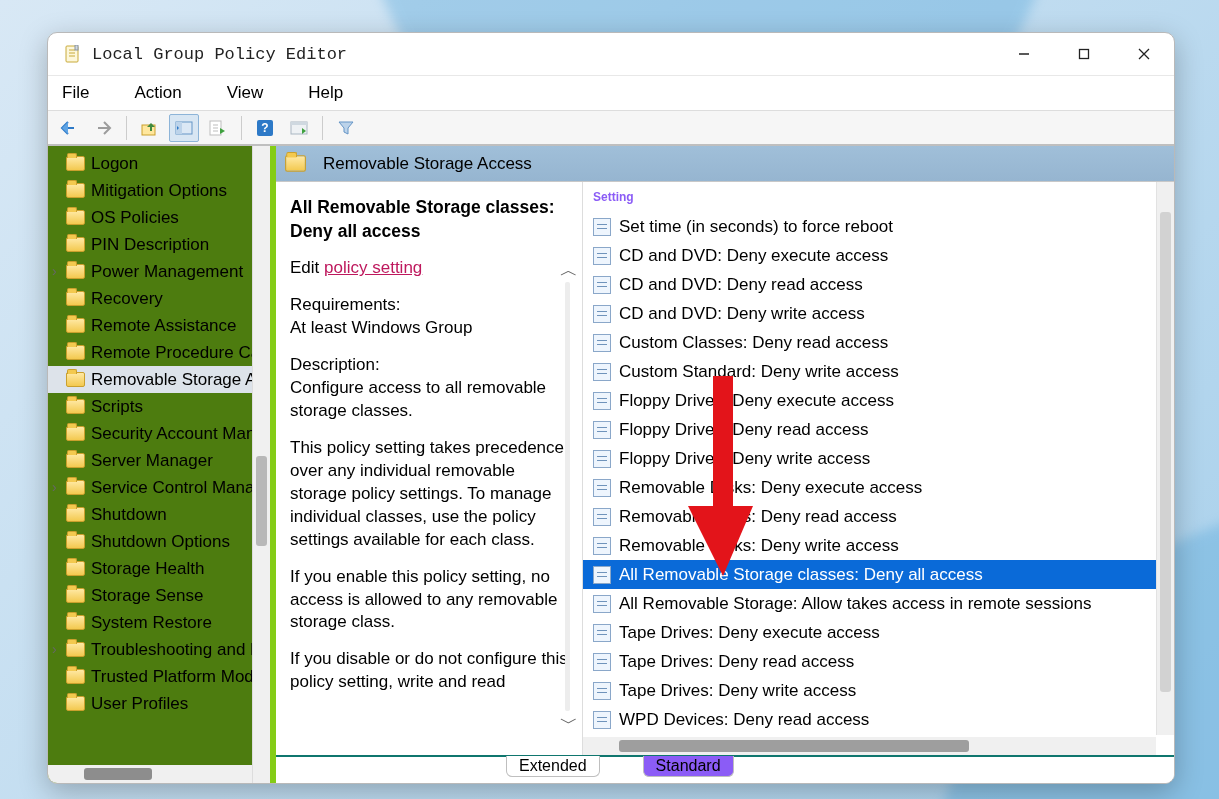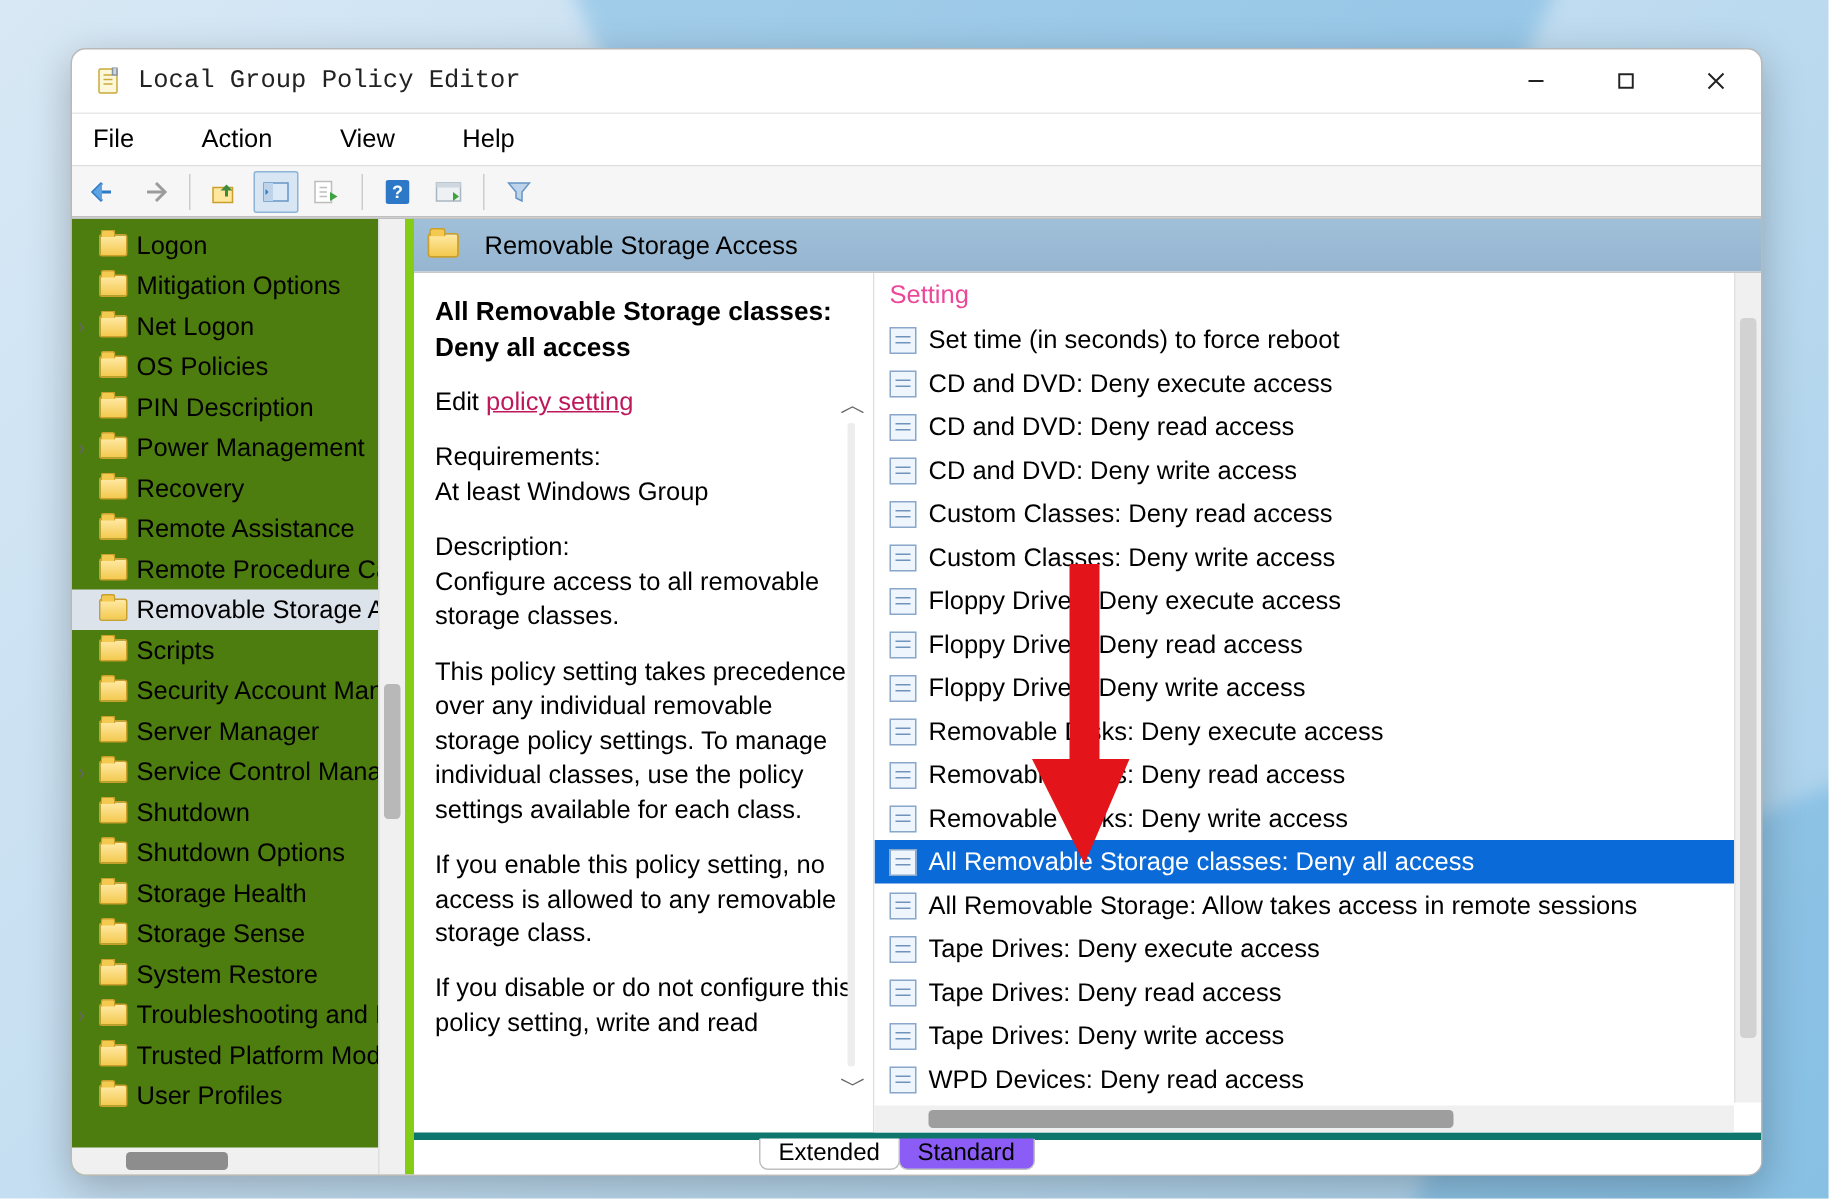--- a/index.html
+++ b/index.html
@@ -145,21 +145,21 @@
   .desc-link { color:#be185d; text-decoration:underline; }
   .desc-scroll-up, .desc-scroll-down {
     position:absolute; right:4px; color:#666; font-size:18px;
   }
   .desc-scroll-up { top:76px; } .desc-scroll-down { bottom:20px; }
   .desc-vbar { position:absolute; right:12px; top:100px; bottom:44px; width:5px; background:#ededed; border-radius:2px; }
 
   .setting-panel { flex:1; position:relative; background:#fff; overflow:hidden; }
   .setting-header {
     height:30px; display:flex; align-items:center; padding-left:10px;
-    font-size:17px; color:#ec4899;
+    font-size:12px; color:#8b5cf6;font-weight:bold;
   }
   .setting-list { padding:0; }
   .setting-item {
     display:flex; align-items:center; gap:8px;
     height:29px; padding-left:10px;
     font-size:17px; color:#000; white-space:nowrap;
   }
   .setting-item.selected { background:#0a6ad8; color:#fff; }
   .item-icon {
     width:18px; height:18px; flex:none;
@@ -184,22 +184,23 @@
     background:#f0f0f0;
   }
   .setting-hscroll .thumb {
     position:absolute; top:3px; bottom:3px; left:36px; width:350px;
     background:#9e9e9e; border-radius:3px;
   }
 
   
   .tabs-row {
     height:28px; display:flex; align-items:flex-start;
-    background:#fff; border-top:5px solid #0f766e;
+    background:#fff; border-top:2px solid #0f766e;
     padding-left:230px;
+    gap:44px;
   }
   .tab {
     padding:1px 12px; font-size:16px; color:#000;
     border:1px solid #bfbfbf; border-top:none;
     background:#fff; position:relative; top:-1px;
     border-radius:0 0 6px 6px;
     margin-right:-1px;
   }
   .tab.active { background:#fff; font-weight:normal; }
   .tab.inactive { background:#8b5cf6; }
@@ -314,24 +315,20 @@
 
     <div class="tree-panel">
       <div class="tree-list" id="tree-list">
           <div class="tree-item">
             <span class="tree-folder"></span>
             <span>Logon</span>
           </div>
           <div class="tree-item">
             <span class="tree-folder"></span>
             <span>Mitigation Options</span>
-          </div>
-          <div class="tree-item has-children">
-            <span class="tree-folder"></span>
-            <span>Net Logon</span>
           </div>
           <div class="tree-item">
             <span class="tree-folder"></span>
             <span>OS Policies</span>
           </div>
           <div class="tree-item">
             <span class="tree-folder"></span>
             <span>PIN Description</span>
           </div>
           <div class="tree-item has-children">
@@ -459,21 +456,21 @@
               <div class="setting-item">
                 <span class="item-icon"></span>
                 <span>CD and DVD: Deny write access</span>
               </div>
               <div class="setting-item">
                 <span class="item-icon"></span>
                 <span>Custom Classes: Deny read access</span>
               </div>
               <div class="setting-item">
                 <span class="item-icon"></span>
-                <span>Custom Classes: Deny write access</span>
+                <span>Custom Standard: Deny write access</span>
               </div>
               <div class="setting-item">
                 <span class="item-icon"></span>
                 <span>Floppy Drives: Deny execute access</span>
               </div>
               <div class="setting-item">
                 <span class="item-icon"></span>
                 <span>Floppy Drives: Deny read access</span>
               </div>
               <div class="setting-item">

